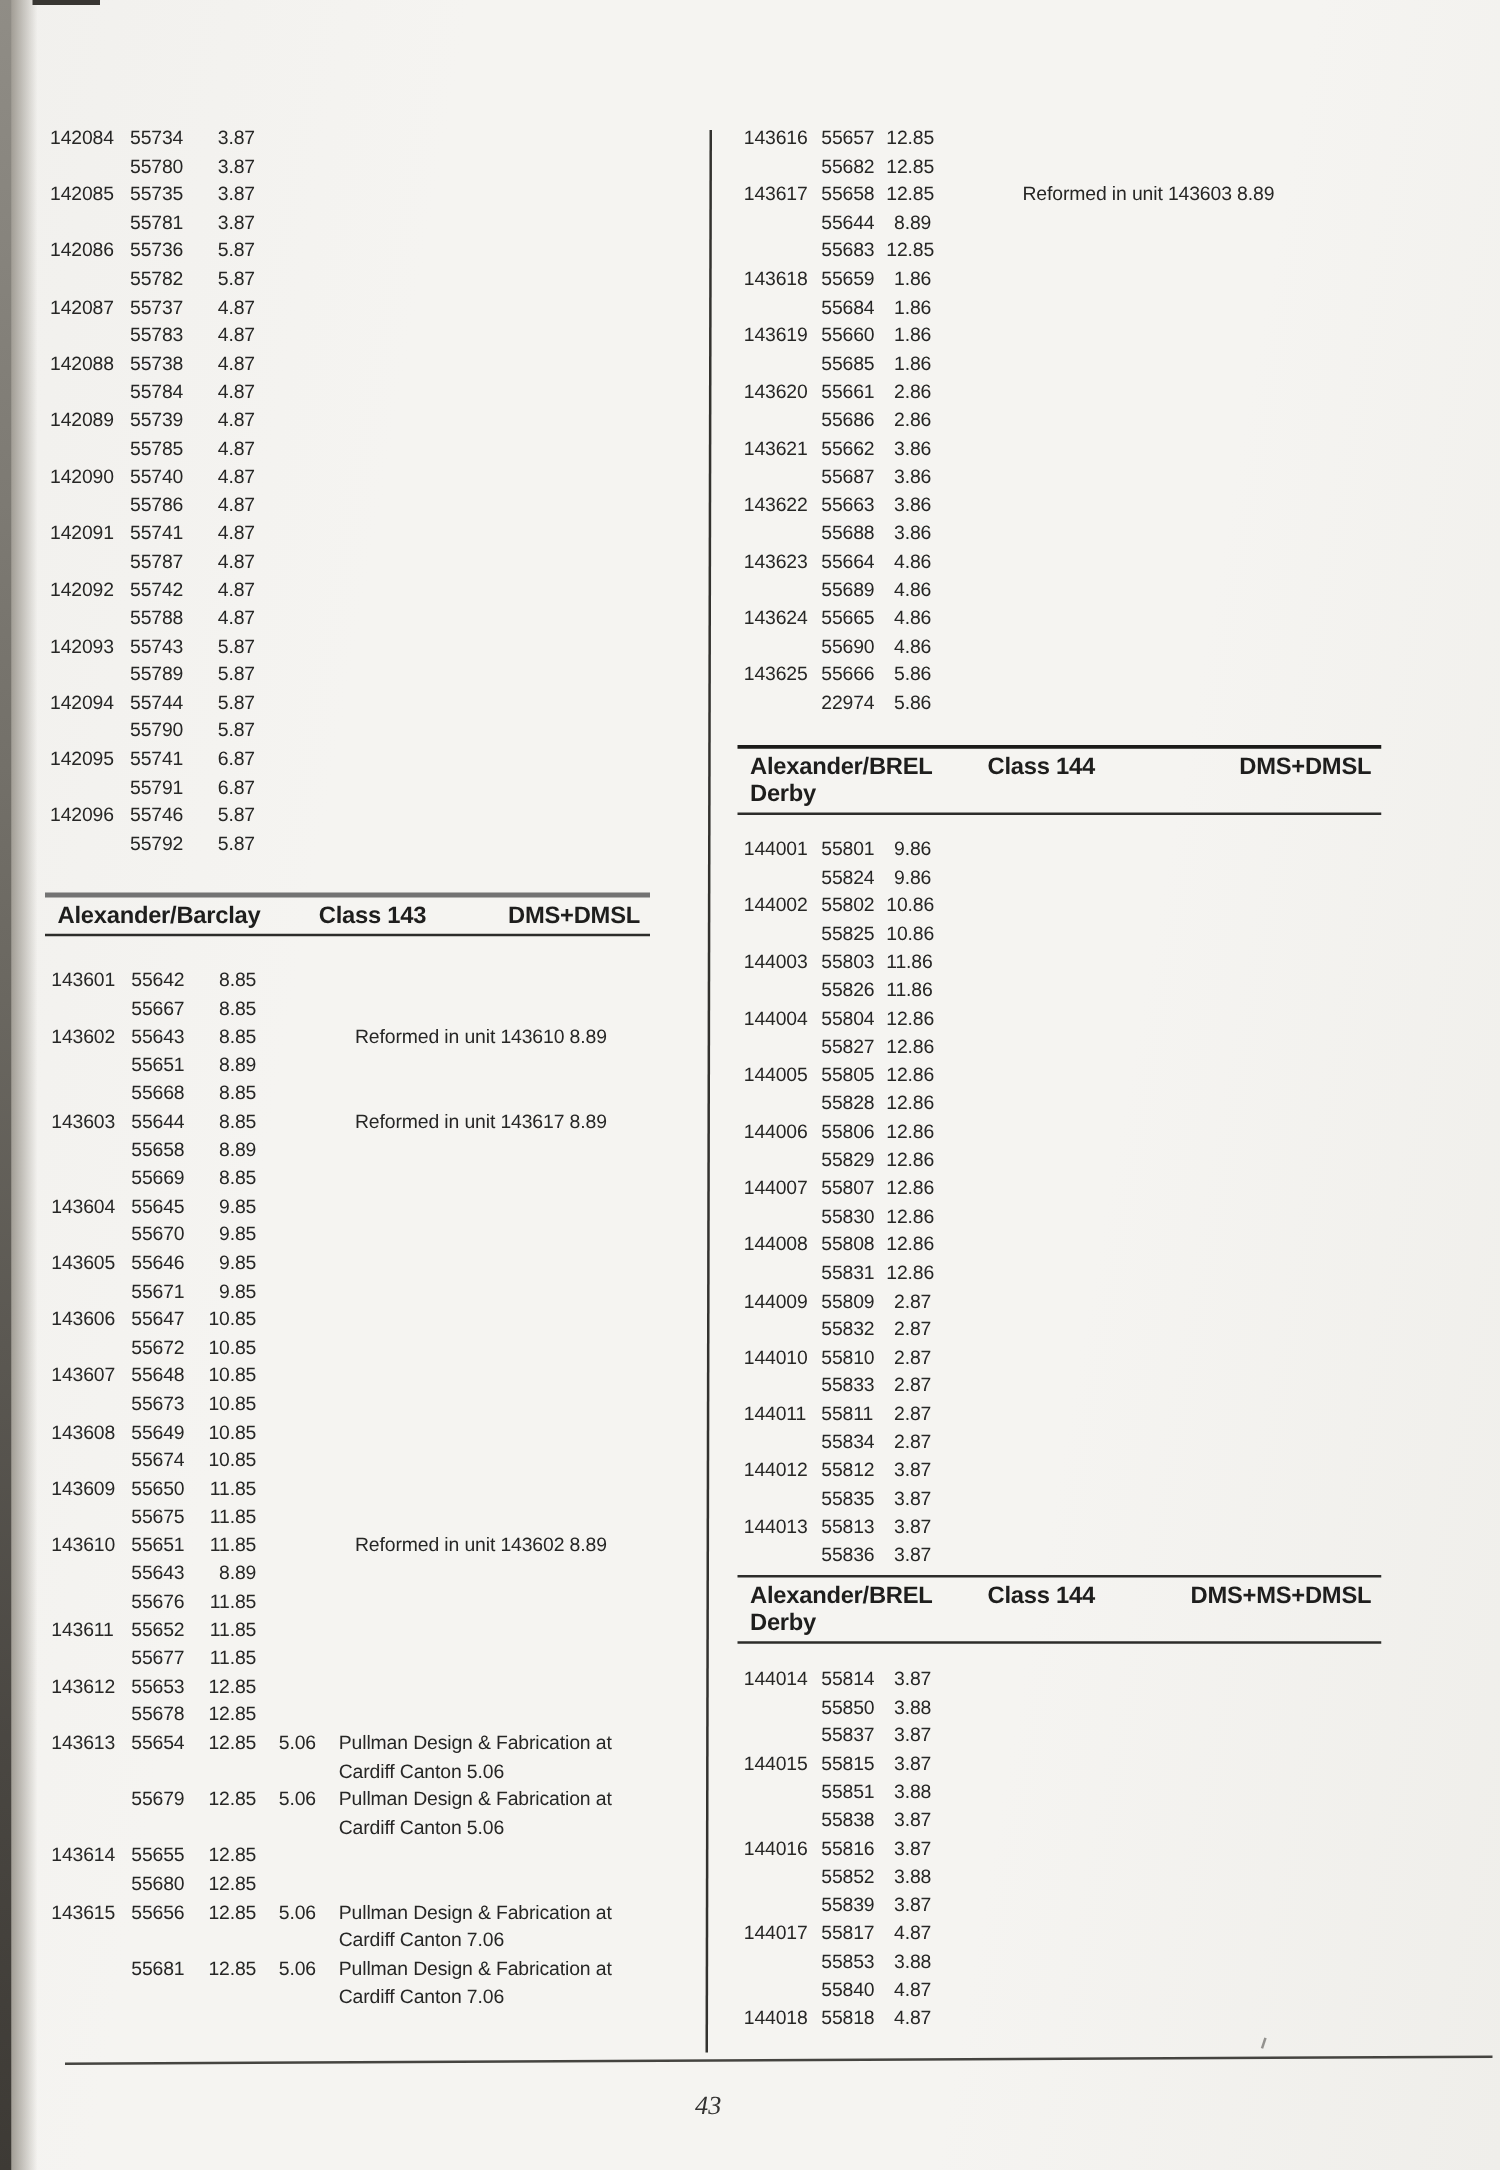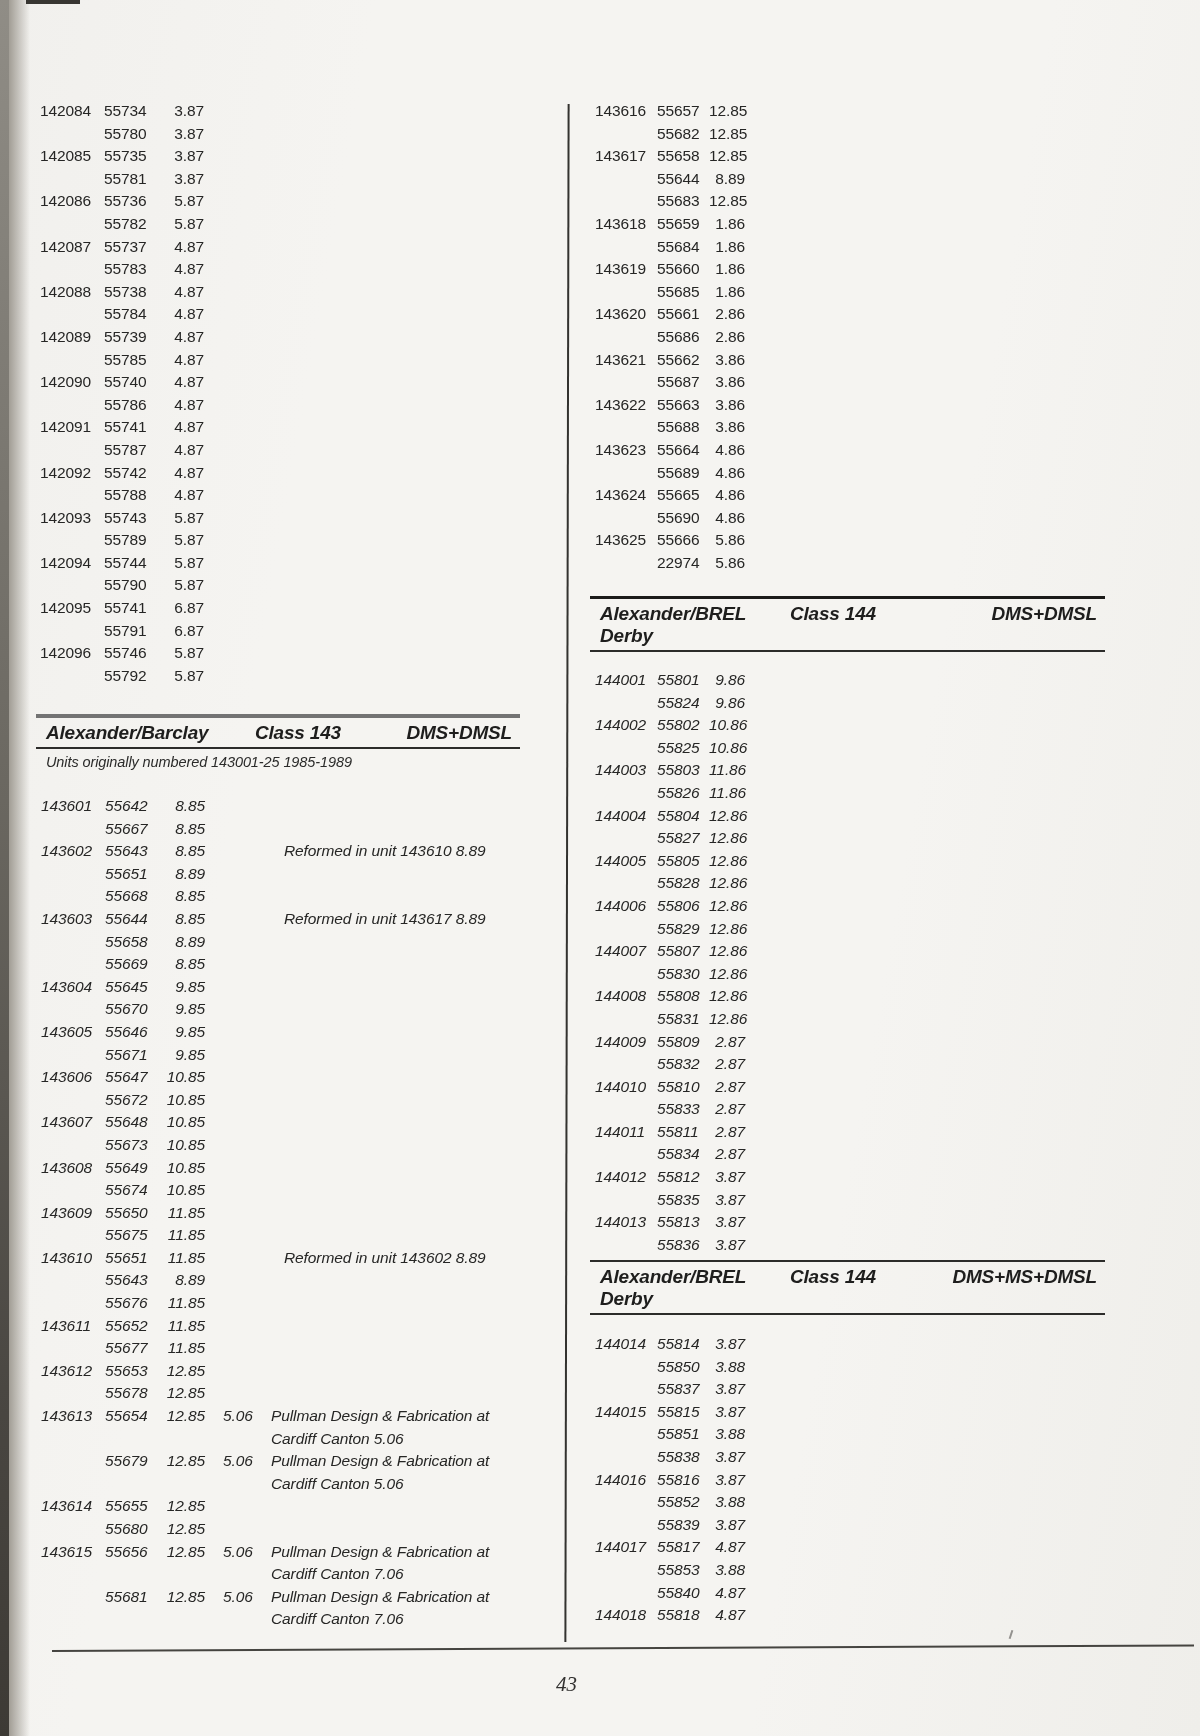--- a/index.html
+++ b/index.html
@@ -26,21 +26,21 @@
   .cell{white-space:pre;}
   .service-date{text-align:right;}
   .note-date{padding-left:18px;}
   .col-right .note-date{padding-left:0;overflow:hidden;}
   .note{white-space:normal;}
   .col-left .note{padding-left:8px;}
   .col-left .note.reformed{padding-left:21px;}
   .col-right .note{padding-left:73px;white-space:nowrap;}
 
   
-  .section{position:absolute;font-style:italic;}
+  .section{position:absolute;}
   .sec-header{display:flex;align-items:baseline;font-weight:bold;font-size:19px;
     letter-spacing:-0.2px;padding:4px 8px 3px 10px;color:#1e1e1d;}
   .sec-header .mfr{flex:0 0 auto;}
   .sec-header .formation{margin-left:auto;}
   .hdr-left{border-top:4px solid #737373;border-bottom:2px solid #2c2c2a;width:466px;}
   .hdr-left .mfr{width:209px;}
   .hdr-r1{border-top:3px solid #1b1b19;border-bottom:2px solid #2c2c2a;width:497px;}
   .hdr-r2{border-top:2px solid #2c2c2a;border-bottom:2px solid #2c2c2a;width:497px;}
   .hdr-r1 .mfr,.hdr-r2 .mfr{width:190px;}
   .subnote{font-size:14.5px;padding:5px 0 0 10px;letter-spacing:-0.1px;color:#2b2b2a;}
@@ -256,21 +256,20 @@
       <div class="cell note"></div>
     </div>
   </div>
 
 <div id="left-sec" class="section col-left">
   <div class="sec-header hdr-left">
     <span class="mfr">Alexander/Barclay</span>
     <span class="cls">Class 143</span>
     <span class="formation">DMS+DMSL</span>
   </div>
-  <div class="subnote">Units originally numbered 143001-25 1985-1989</div>
   <div class="units">
       <div class="row">
         <div class="cell unit-number">143601</div>
         <div class="cell car-number">55642</div>
         <div class="cell service-date">8.85</div>
         <div class="cell note-date"></div>
         <div class="cell note"></div>
       </div>
       <div class="row">
         <div class="cell unit-number"></div>
@@ -524,20 +523,21 @@
       <div class="cell car-number">55682</div>
       <div class="cell service-date">12.85</div>
       <div class="cell note-date"></div>
       <div class="cell note"></div>
     </div>
     <div class="row">
       <div class="cell unit-number">143617</div>
       <div class="cell car-number">55658</div>
       <div class="cell service-date">12.85</div>
       <div class="cell note-date"></div>
+      <div class="cell note reformed">Reformed in unit 143603 8.89</div>
     </div>
     <div class="row">
       <div class="cell unit-number"></div>
       <div class="cell car-number">55644</div>
       <div class="cell service-date">8.89</div>
       <div class="cell note-date"></div>
       <div class="cell note"></div>
     </div>
     <div class="row">
       <div class="cell unit-number"></div>

